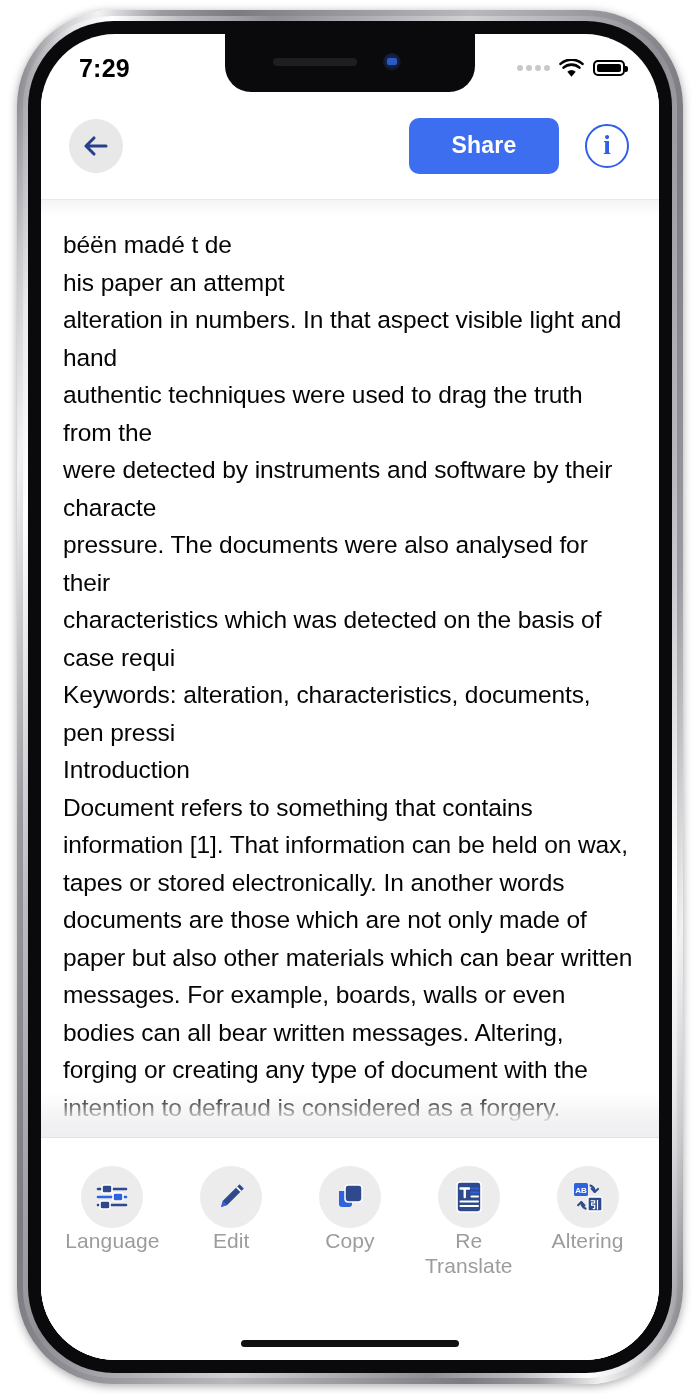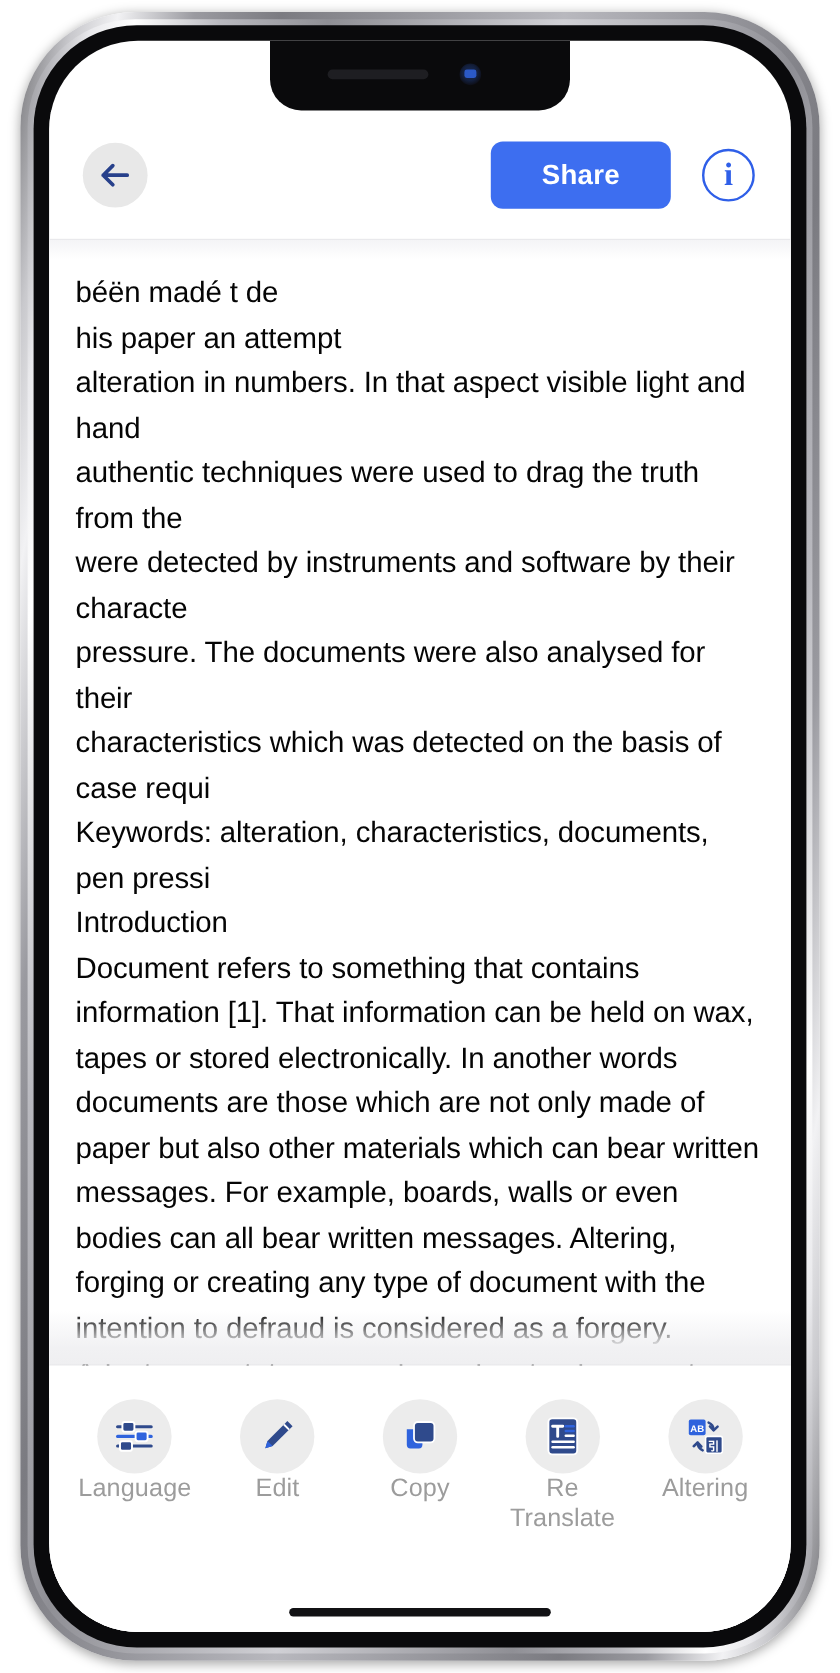--- a/index.html
+++ b/index.html
@@ -334,20 +334,39 @@
     <div class="btn-side btn-power"></div>
 
     <div class="phone-bezel">
       <div class="screen">
 
         <div class="notch">
           <div class="notch-speaker"></div>
           <div class="notch-camera"></div>
         </div>
 
+        <div class="statusbar">
+          <div class="status-time">7:29</div>
+          <div class="status-right">
+            <span class="sig-dots">
+              <i></i>
+                <i></i>
+                <i></i>
+                <i></i>
+            </span>
+            <svg class="wifi-ic" viewBox="0 0 26 20">
+              <path d="M13 18.6 L8.6 13.3 a7 7 0 0 1 8.8 0 Z" fill="#000"></path>
+              <path d="M4.6 9.1 a12.6 12.6 0 0 1 16.8 0" stroke="#000" stroke-width="2.7" fill="none" stroke-linecap="round"></path>
+              <path d="M1.4 5.1 a17.5 17.5 0 0 1 23.2 0" stroke="#000" stroke-width="2.7" fill="none" stroke-linecap="round"></path>
+            </svg>
+            <span class="batt">
+                <i></i>
+              </span>
+          </div>
+        </div>
 
         <div class="app-header">
           <div class="back-btn">
             <svg width="30" height="24" viewBox="0 0 30 24">
               <path d="M13 4 L5 12 L13 20 M5 12 H25" stroke="#27408b" stroke-width="3.1" fill="none" stroke-linecap="round" stroke-linejoin="round"></path>
             </svg>
           </div>
           <div class="header-spacer"></div>
           <button class="share-btn">Share</button>
           <div class="info-btn">

